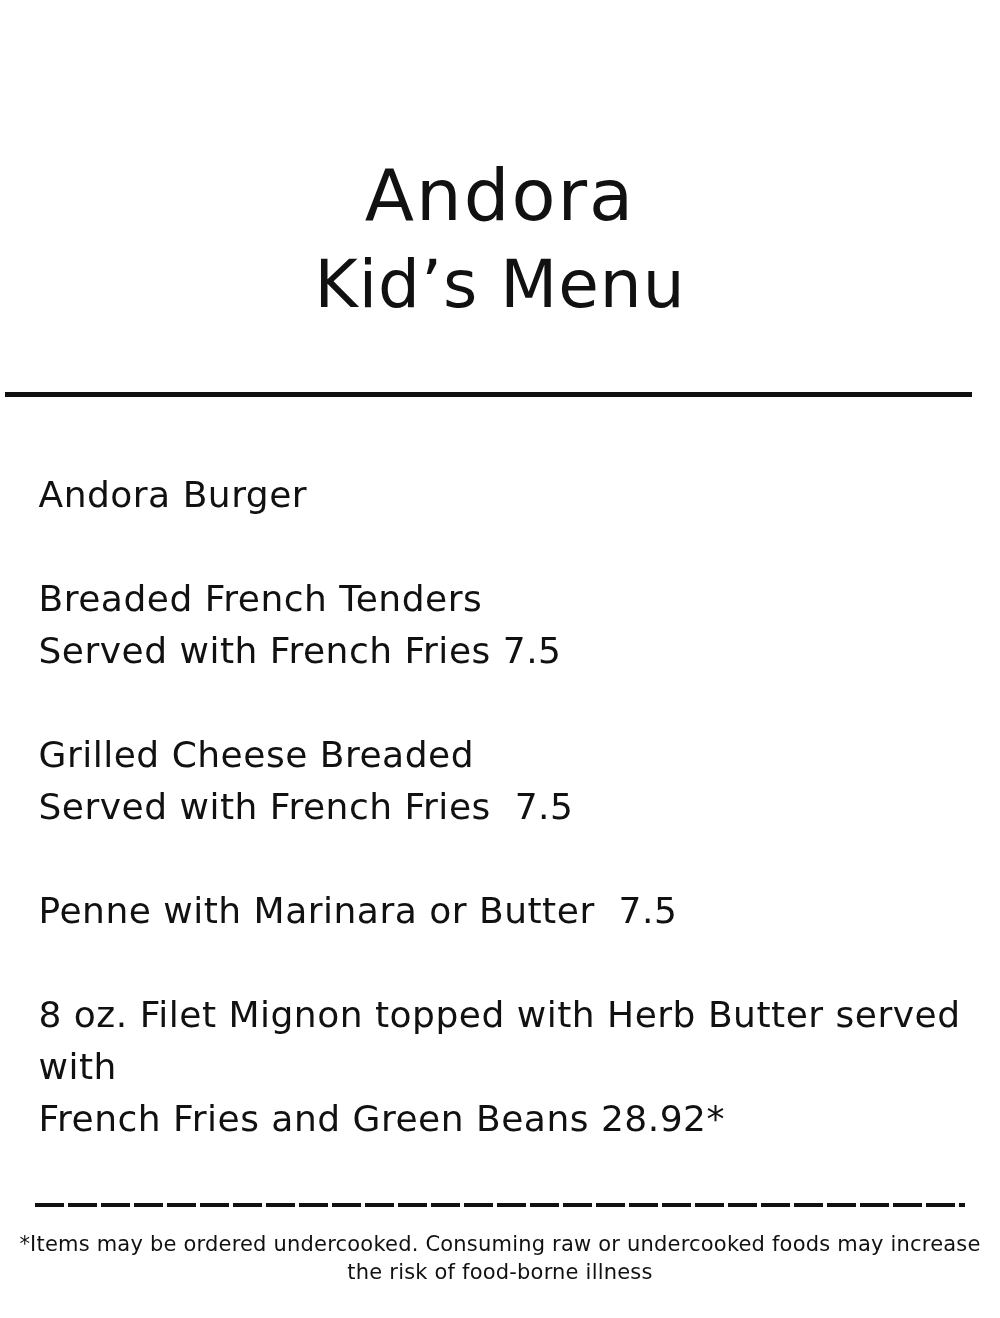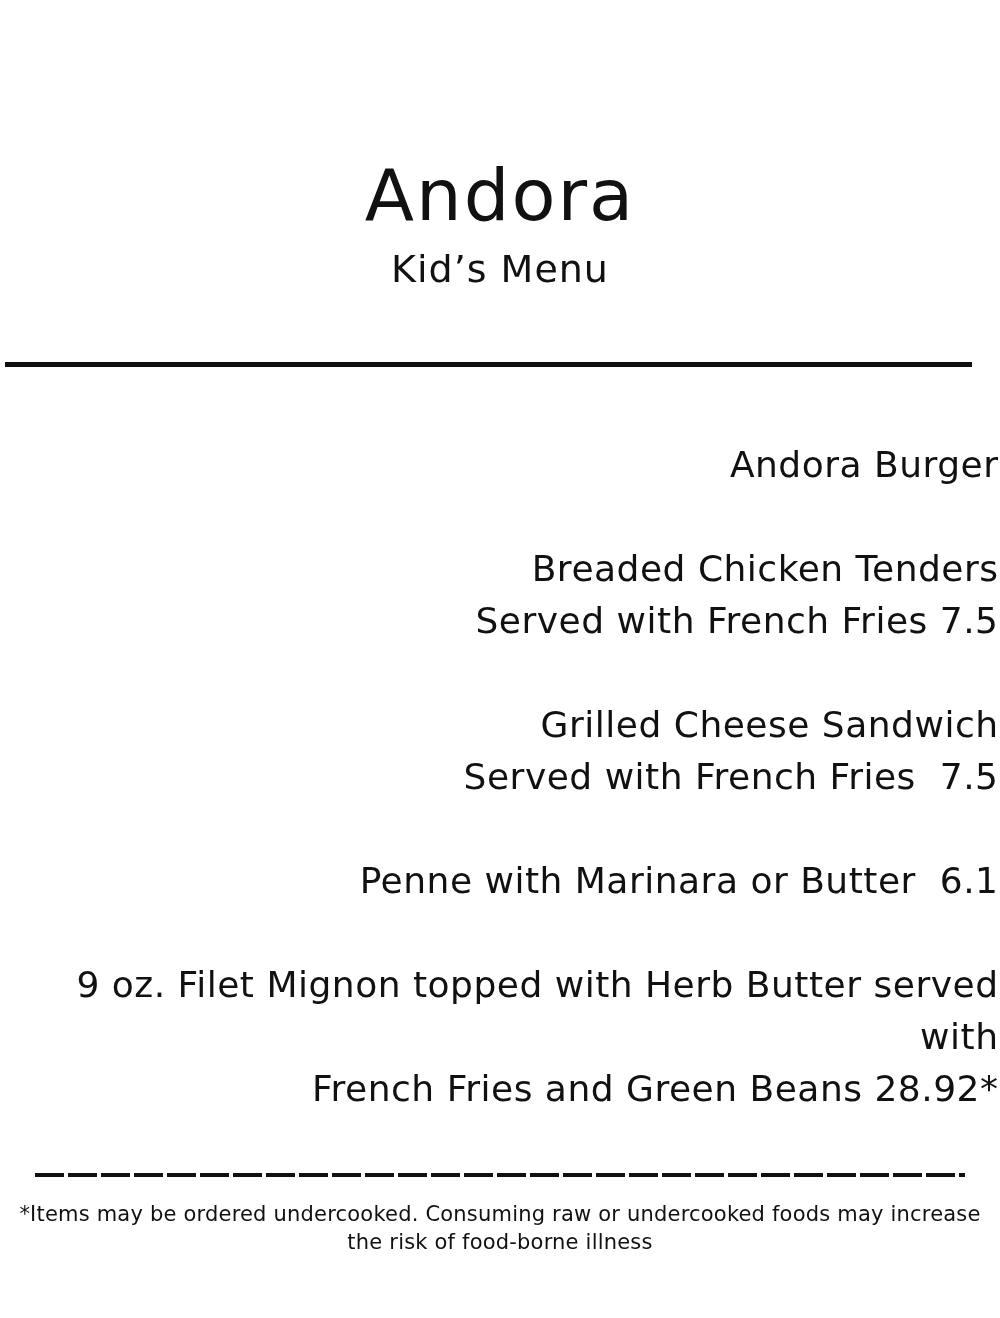--- a/index.html
+++ b/index.html
@@ -24,35 +24,35 @@
   }
   .restaurant-name {
     margin: 0;
     font-size: 72px;
     font-weight: 400;
     line-height: 1.05;
     letter-spacing: 2px;
   }
   .menu-title {
     margin: 16px 0 0 0;
-    font-size: 38px;
+    font-size: 66px;
     font-weight: 400;
     line-height: 1.05;
     letter-spacing: 1px;
   }
   .rule {
     border: none;
     height: 5px;
     background: #101010;
     width: 967px;
     margin: 73px auto 0 5px;
   }
   main.items {
     margin-top: 72px;
-    text-align: right;
+    text-align: left;
     margin-left: 37px;
   }
   .item {
     margin: 0 auto 52px auto;
     max-width: 960px;
   }
   .item p {
     margin: 0;
     font-size: 36px;
     font-weight: 400;
@@ -95,35 +95,35 @@
 
   <hr class="rule">
 
   <main class="items">
 
     <section class="item">
       <p>Andora Burger</p>
     </section>
 
     <section class="item">
-      <p>Breaded Chicken Tenders</p>
+      <p>Breaded French Tenders</p>
       <p>Served with French Fries 7.5</p>
     </section>
 
     <section class="item">
-      <p>Grilled Cheese Sandwich</p>
+      <p>Grilled Cheese Breaded</p>
       <p>Served with French Fries  7.5</p>
     </section>
 
     <section class="item">
-      <p>Penne with Marinara or Butter  6.1</p>
+      <p>Penne with Marinara or Butter  7.5</p>
     </section>
 
     <section class="item">
-      <p>9 oz. Filet Mignon topped with Herb Butter served with</p>
+      <p>8 oz. Filet Mignon topped with Herb Butter served with</p>
       <p>French Fries and Green Beans 28.92*</p>
     </section>
 
   </main>
 
   <div class="dashed-rule"></div>
 
   <footer class="disclaimer">
     <p>*Items may be ordered undercooked. Consuming raw or undercooked foods may increase the risk of food-borne illness</p>
   </footer>

